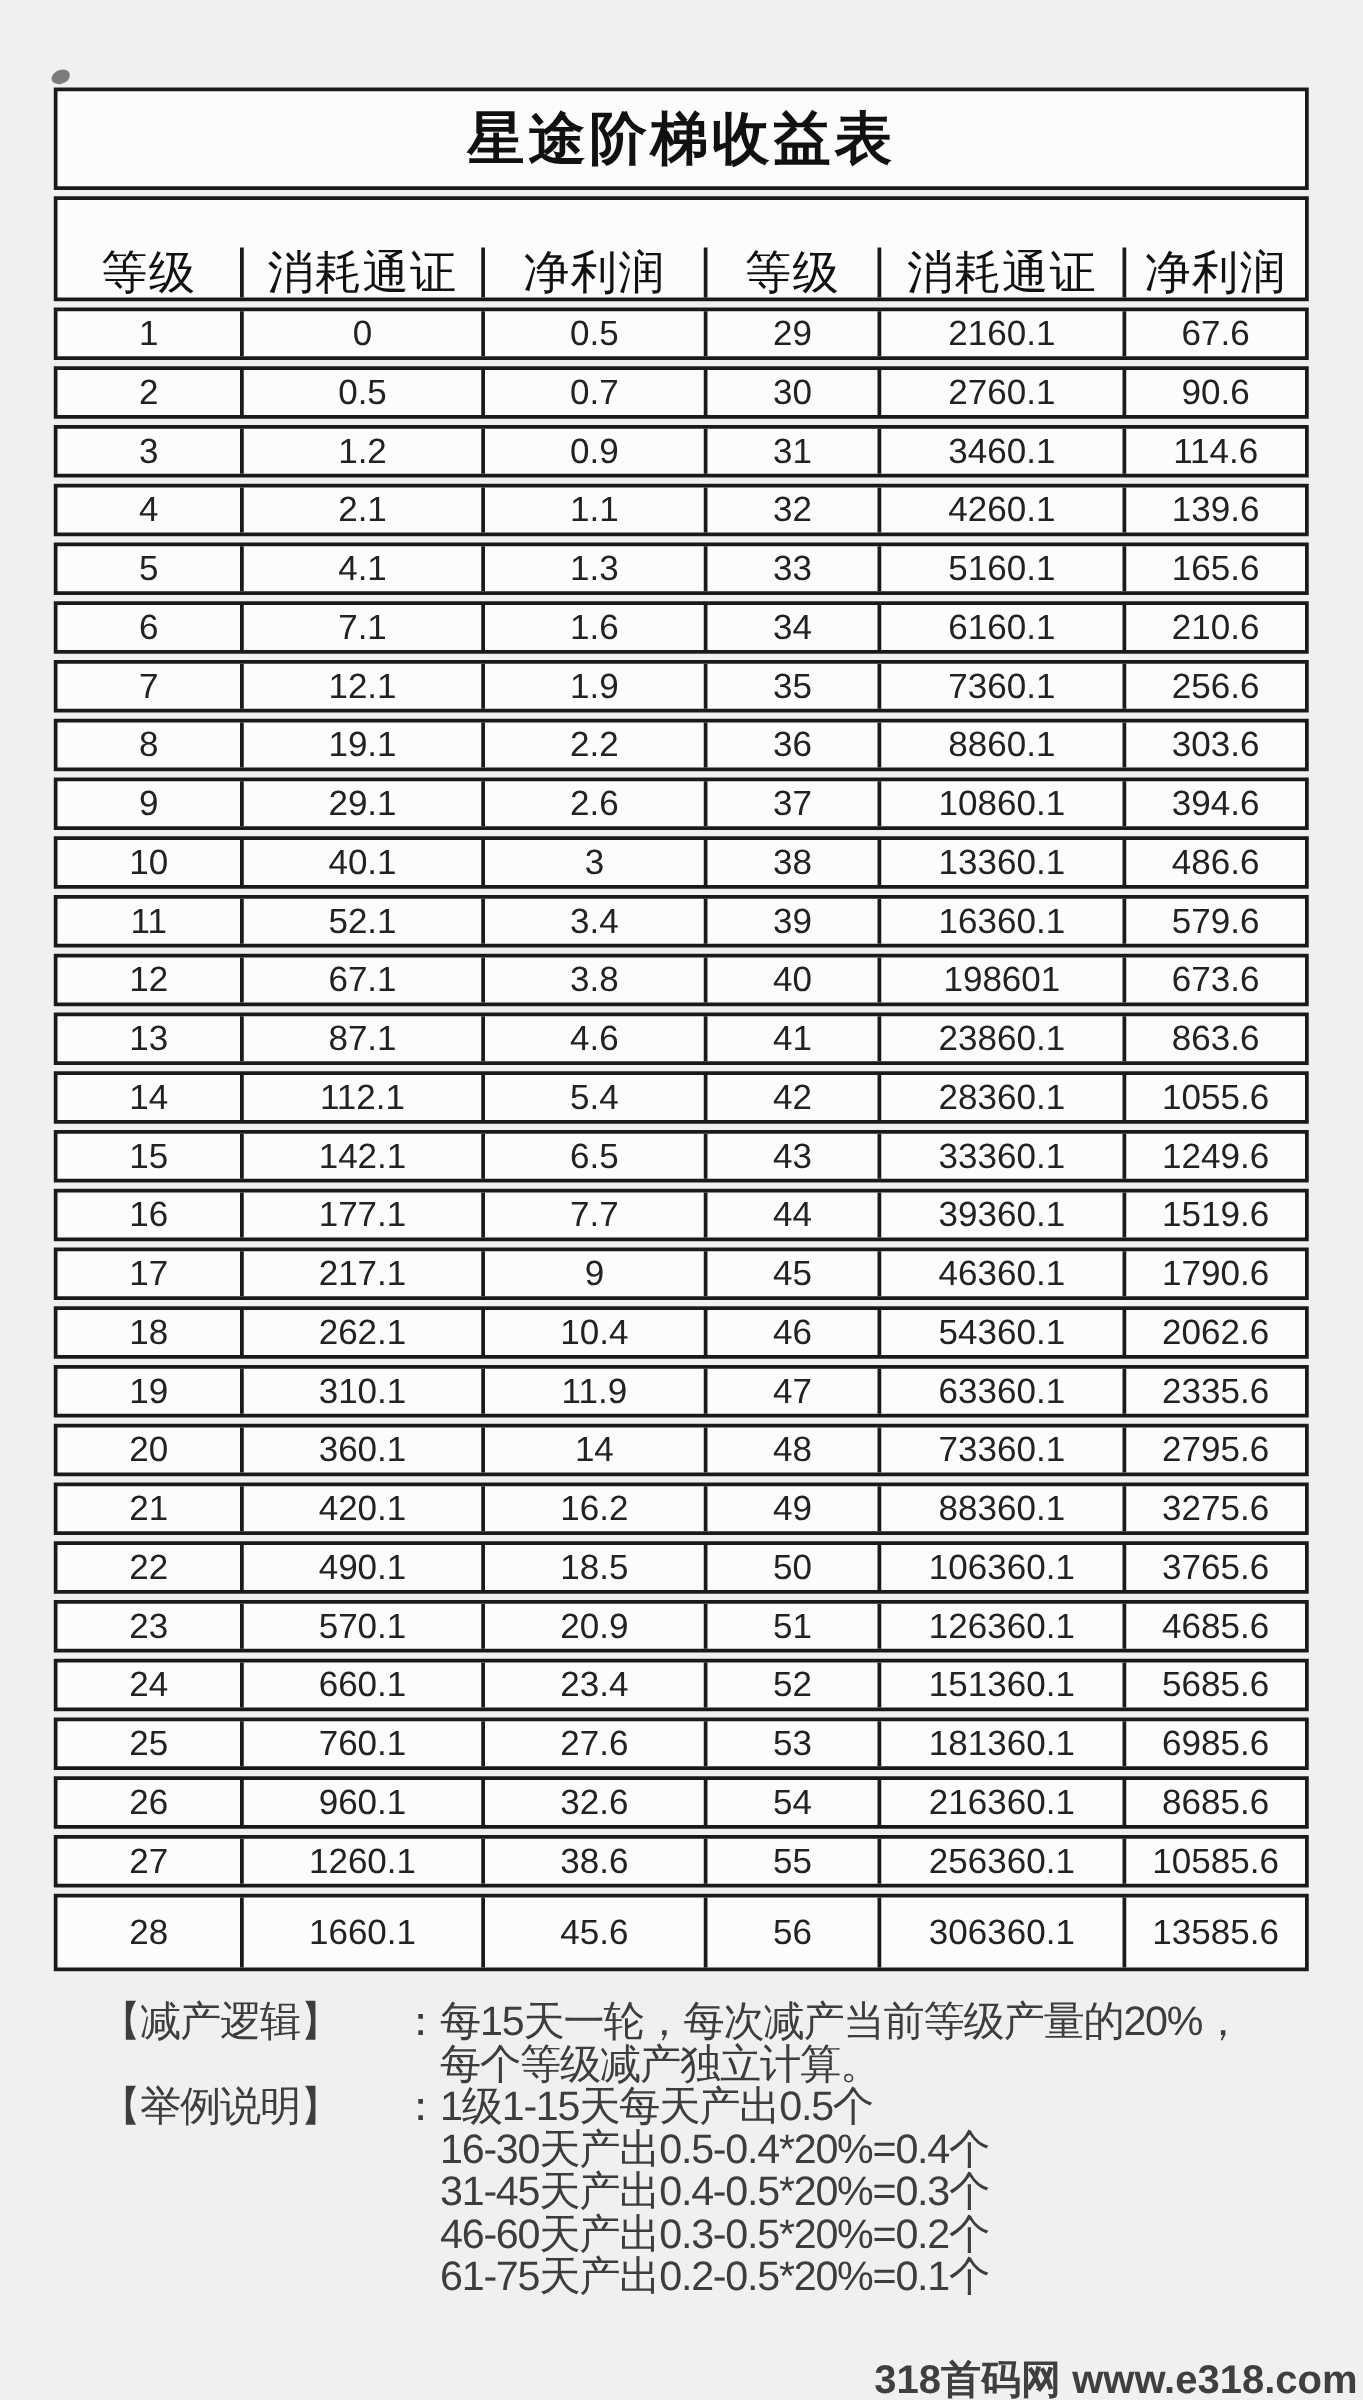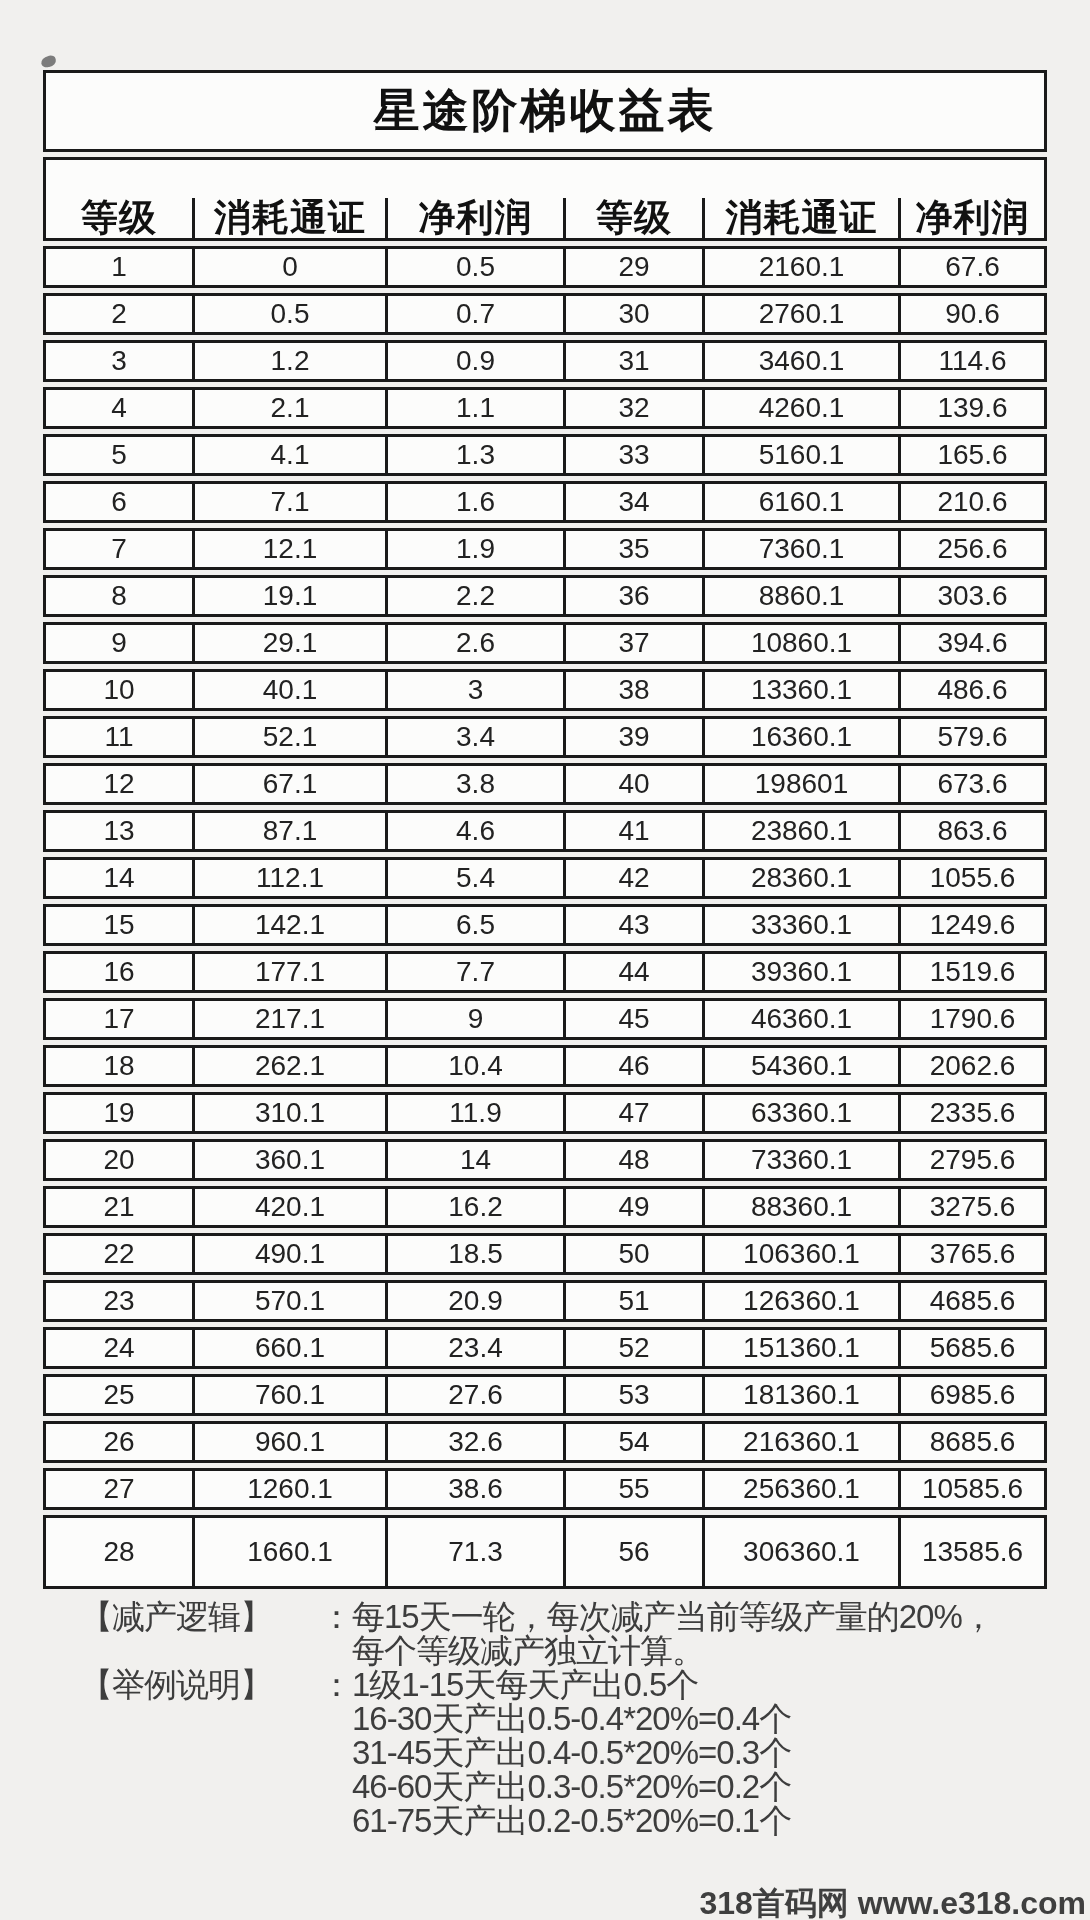--- a/index.html
+++ b/index.html
@@ -40,29 +40,29 @@
     font-size: 46px; font-weight: bold; letter-spacing: 3px;
     color: var(--title-text);
   }
   .trow {
     display: flex;
     background: var(--cell-bg);
     border: 3px solid var(--border);
     height: 42px;
   }
   .trow.header { height: 84px; }
-  .trow.tall { height: 74px; }
+  .trow.tall { height: 62px; }
   .cell {
     display: flex; align-items: center; justify-content: center;
     font-size: 28px; color: var(--cell-text);
     overflow: hidden; white-space: nowrap;
   }
   .cell + .cell { border-left: 3px solid var(--border); }
   .header .cell {
-    font-size: 37px; font-weight: bold; letter-spacing: 1px;
+    font-size: 37px; font-weight: normal; letter-spacing: 1px;
     color: var(--title-text);
     margin-top: 38px;
   }
   .c0 { width: 146px; }
   .c1 { width: 193px; }
   .c2 { width: 178px; }
   .c3 { width: 139px; }
   .c4 { width: 196px; }
   .c5 { width: 146px; }
   .notes {
@@ -313,21 +313,21 @@
         <div class="cell c0">27</div>
         <div class="cell c1">1260.1</div>
         <div class="cell c2">38.6</div>
         <div class="cell c3">55</div>
         <div class="cell c4">256360.1</div>
         <div class="cell c5">10585.6</div>
       </div>
       <div class="trow tall">
         <div class="cell c0">28</div>
         <div class="cell c1">1660.1</div>
-        <div class="cell c2">71.3</div>
+        <div class="cell c2">45.6</div>
         <div class="cell c3">56</div>
         <div class="cell c4">306360.1</div>
         <div class="cell c5">13585.6</div>
       </div>
     </div>
 </div>
 
 <div class="notes">
   <div id="note-items">
       <div class="note-item">

